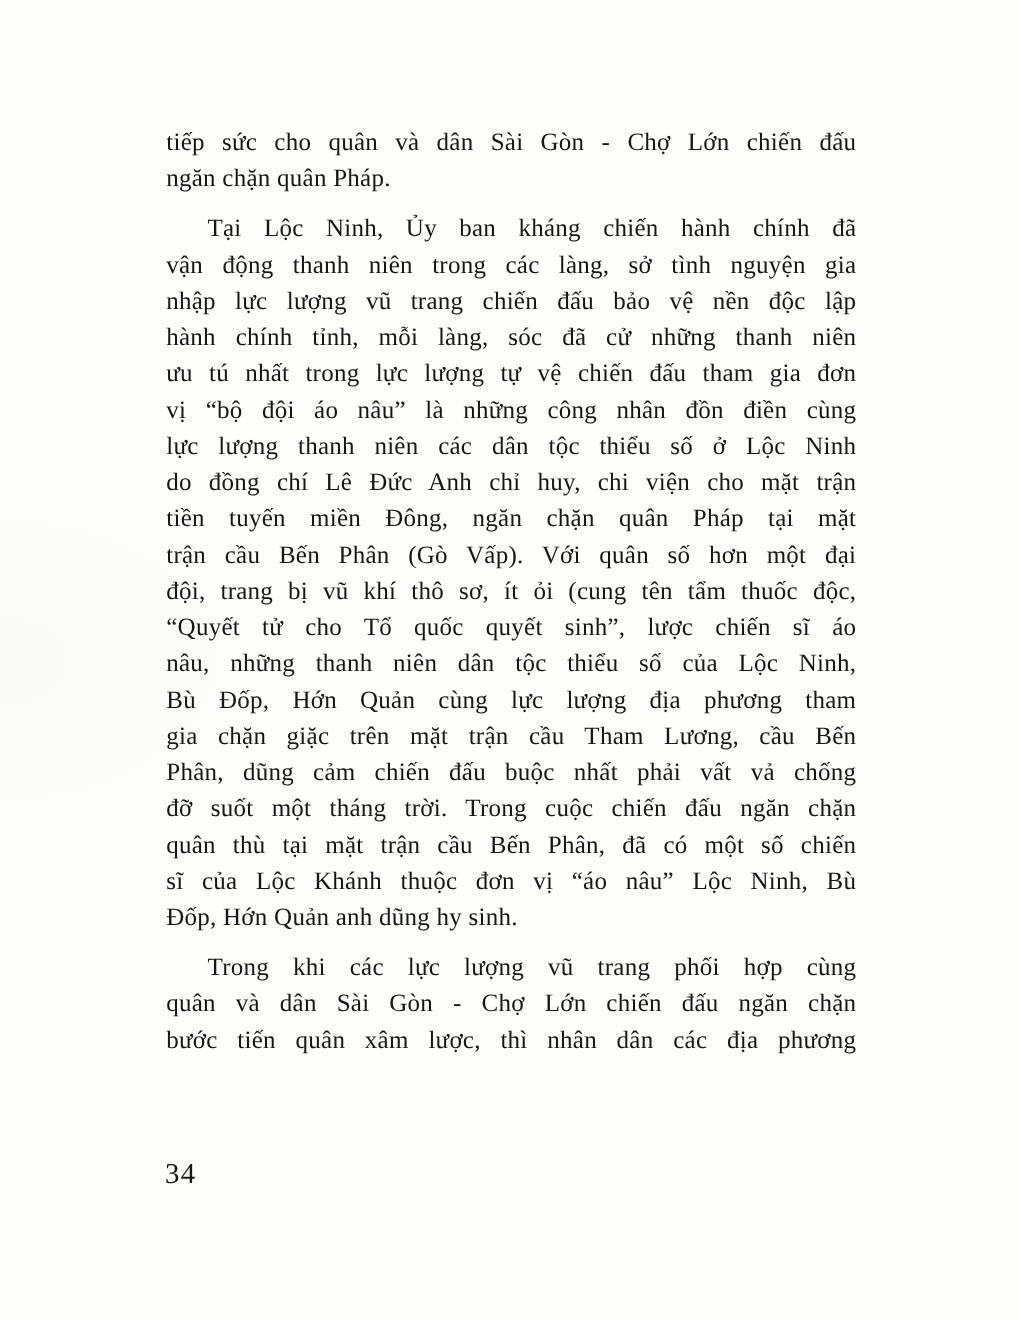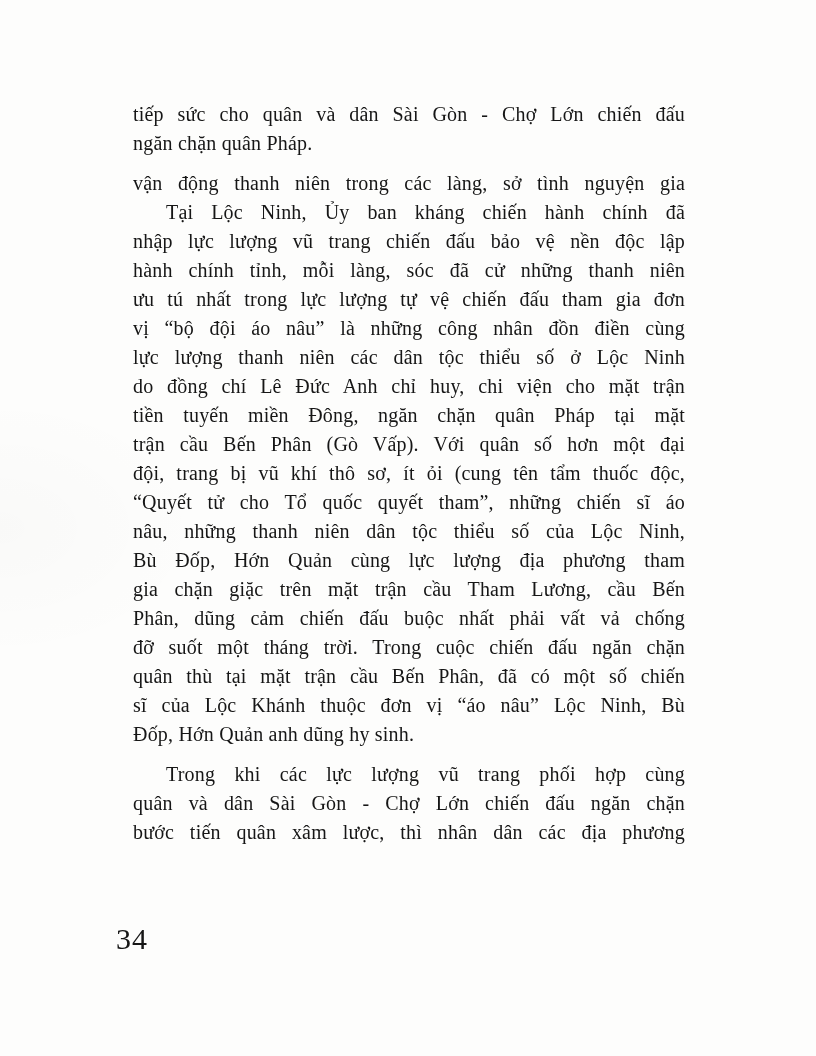--- a/index.html
+++ b/index.html
@@ -40,49 +40,49 @@
     overflow: visible;
   }
   .line.para-last {
     text-align-last: left;
   }
   .line.indented {
     text-indent: 33px;
   }
   .page-number {
     position: absolute;
-    left: 116px;
+    left: 132px;
     top: 924px;
-    font-size: 30px;
+    font-size: 23px;
     line-height: 29px;
     letter-spacing: 1px;
   }
 </style>
 </head>
 <body style="color: rgb(22, 22, 22); background: rgb(253, 253, 252);">
 
 <div class="page">
   <div class="text-block">
       <div class="paragraph">
         <div class="line">tiếp sức cho quân và dân Sài Gòn - Chợ Lớn chiến đấu</div>
         <div class="line para-last">ngăn chặn quân Pháp.</div>
       </div>
       <div class="paragraph">
+        <div class="line indented">Tại Lộc Ninh, Ủy ban kháng chiến hành chính đã</div>
         <div class="line">vận động thanh niên trong các làng, sở tình nguyện gia</div>
-        <div class="line indented">Tại Lộc Ninh, Ủy ban kháng chiến hành chính đã</div>
         <div class="line">nhập lực lượng vũ trang chiến đấu bảo vệ nền độc lập</div>
         <div class="line">hành chính tỉnh, mỗi làng, sóc đã cử những thanh niên</div>
         <div class="line">ưu tú nhất trong lực lượng tự vệ chiến đấu tham gia đơn</div>
         <div class="line">vị “bộ đội áo nâu” là những công nhân đồn điền cùng</div>
         <div class="line">lực lượng thanh niên các dân tộc thiểu số ở Lộc Ninh</div>
         <div class="line">do đồng chí Lê Đức Anh chỉ huy, chi viện cho mặt trận</div>
         <div class="line">tiền tuyến miền Đông, ngăn chặn quân Pháp tại mặt</div>
         <div class="line">trận cầu Bến Phân (Gò Vấp). Với quân số hơn một đại</div>
         <div class="line">đội, trang bị vũ khí thô sơ, ít ỏi (cung tên tẩm thuốc độc,</div>
-        <div class="line">“Quyết tử cho Tổ quốc quyết tham”, những chiến sĩ áo</div>
+        <div class="line">“Quyết tử cho Tổ quốc quyết sinh”, lược chiến sĩ áo</div>
         <div class="line">nâu, những thanh niên dân tộc thiểu số của Lộc Ninh,</div>
         <div class="line">Bù Đốp, Hớn Quản cùng lực lượng địa phương tham</div>
         <div class="line">gia chặn giặc trên mặt trận cầu Tham Lương, cầu Bến</div>
         <div class="line">Phân, dũng cảm chiến đấu buộc nhất phải vất vả chống</div>
         <div class="line">đỡ suốt một tháng trời. Trong cuộc chiến đấu ngăn chặn</div>
         <div class="line">quân thù tại mặt trận cầu Bến Phân, đã có một số chiến</div>
         <div class="line">sĩ của Lộc Khánh thuộc đơn vị “áo nâu” Lộc Ninh, Bù</div>
         <div class="line para-last">Đốp, Hớn Quản anh dũng hy sinh.</div>
       </div>
       <div class="paragraph">

